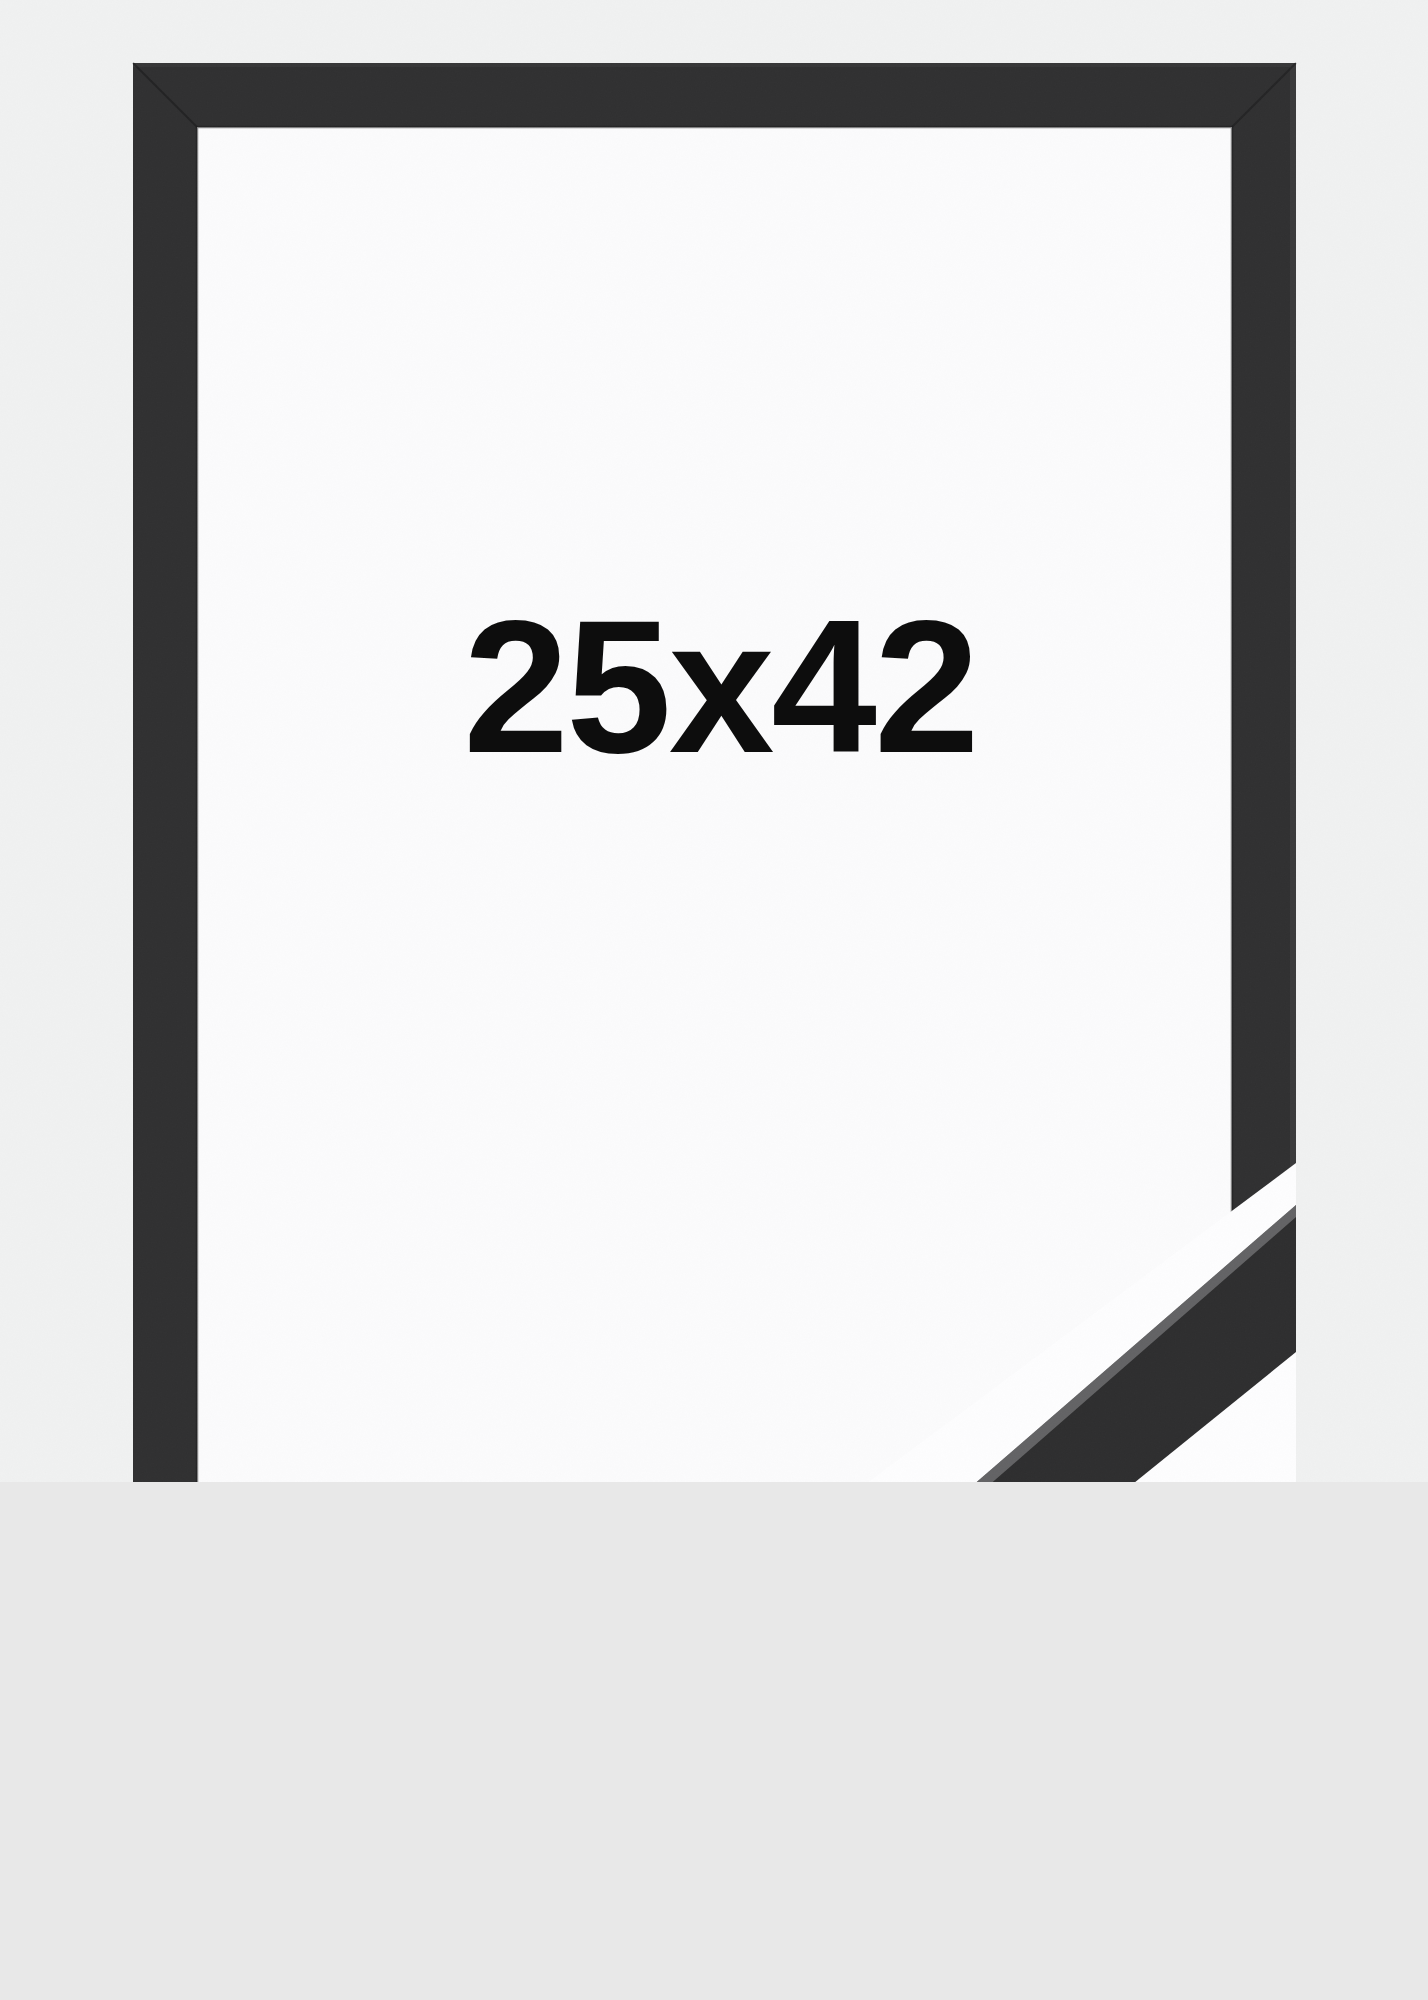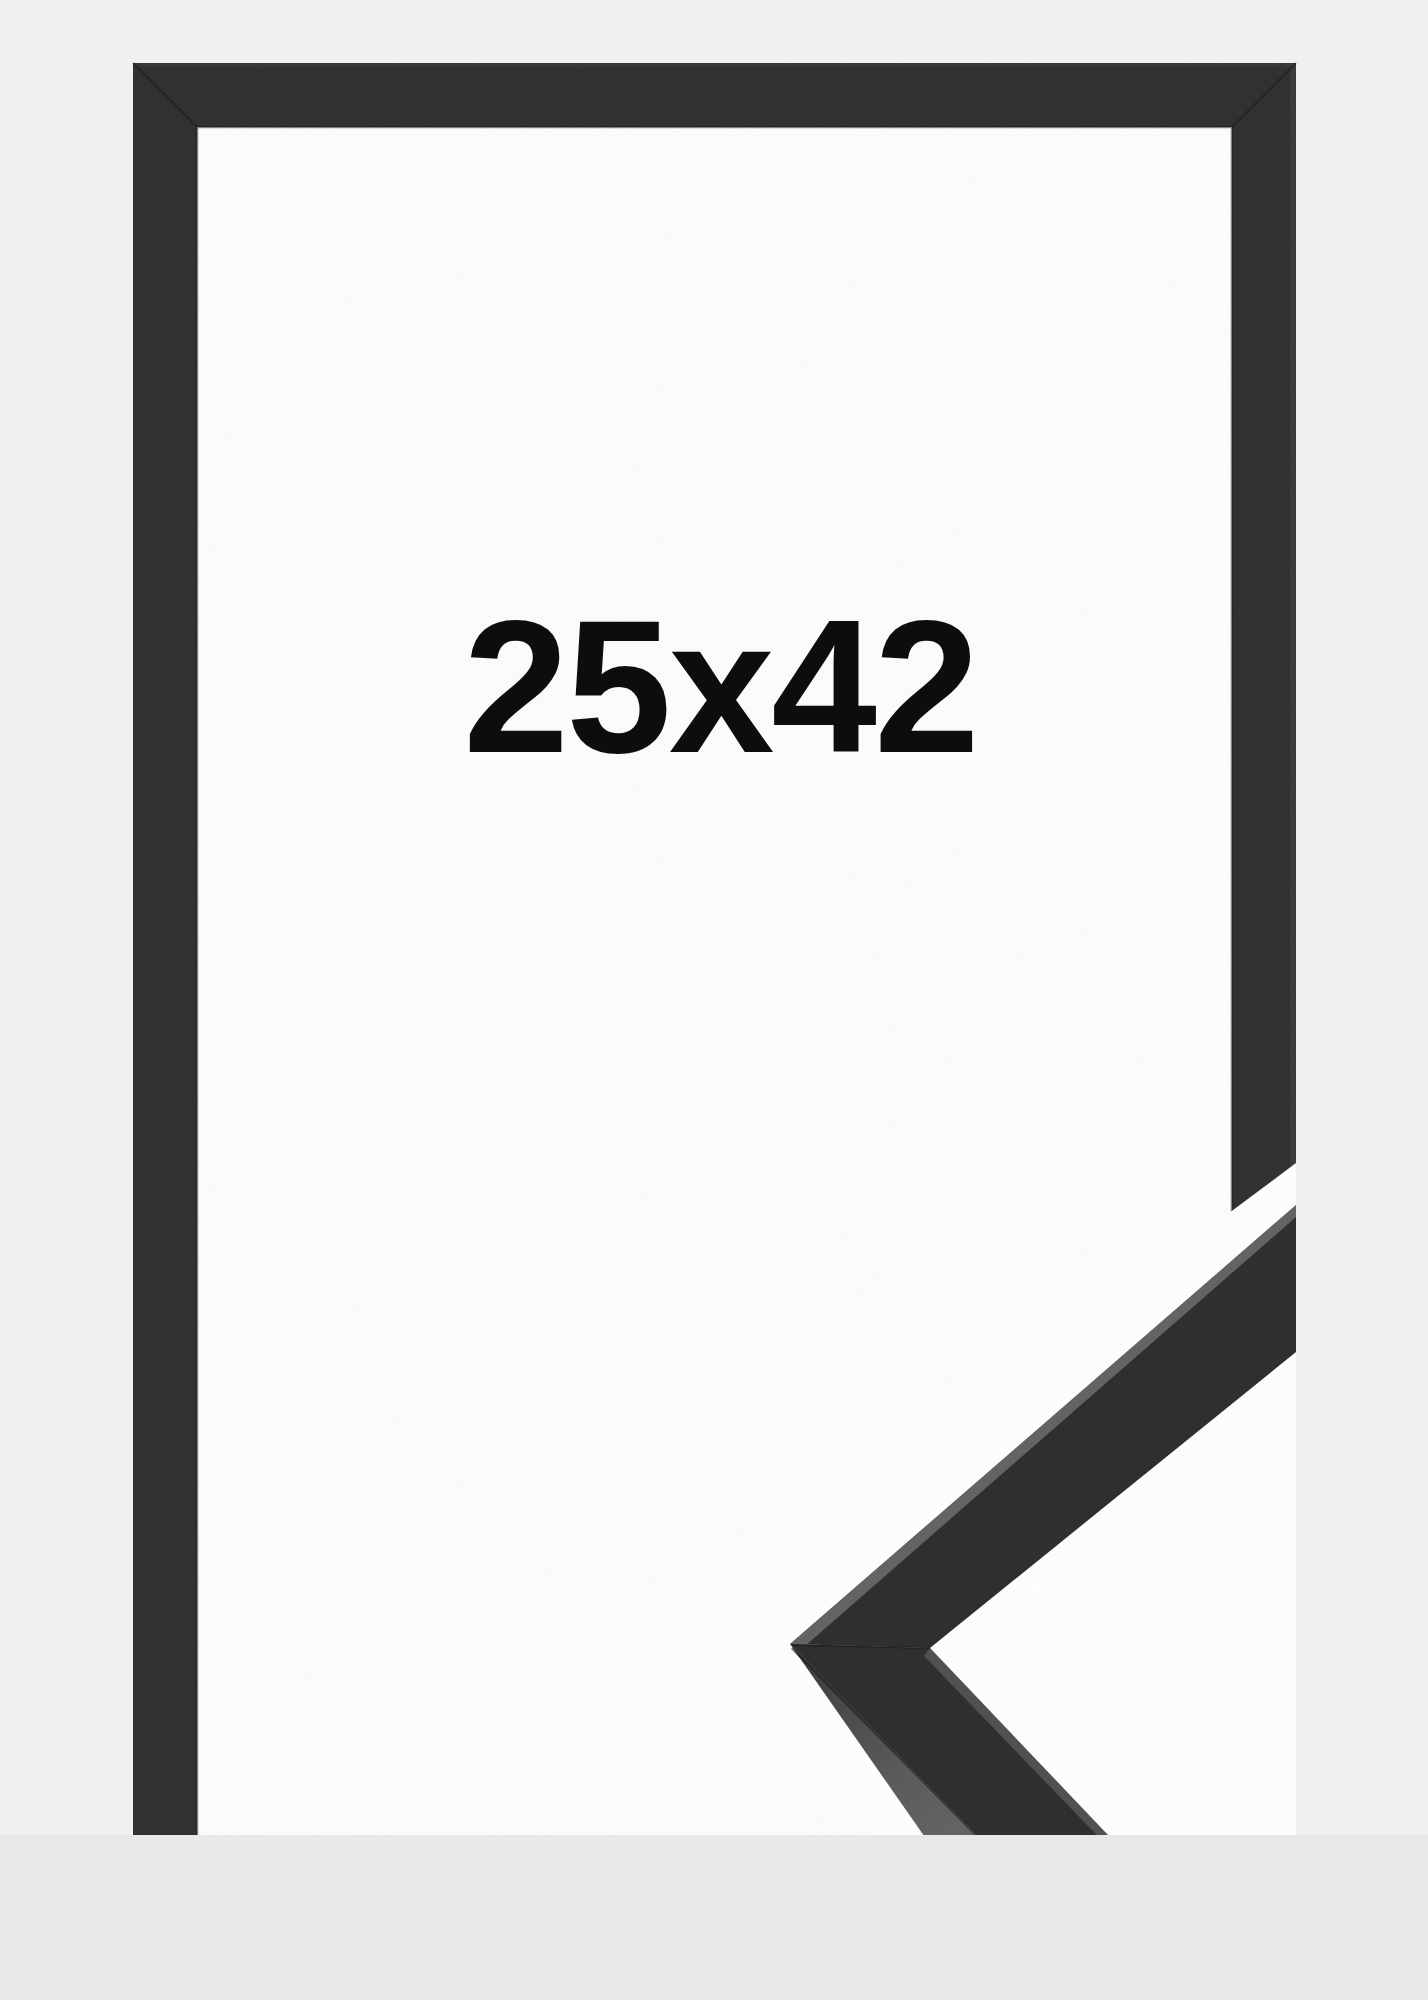--- a/index.html
+++ b/index.html
@@ -3,21 +3,21 @@
 <meta charset="utf-8">
 <style>
   html, body {
     margin: 0;
     padding: 0;
     background: #e8e8e8;
   }
   .stage {
     position: relative;
     width: 1428px;
-    height: 1835px;
+    height: 1482px;
     overflow: hidden;
     font-family: "Liberation Sans", sans-serif;
   }
   .stage svg {
     position: absolute;
     top: 0;
     left: 0;
     display: block;
   }
   .size-label {

